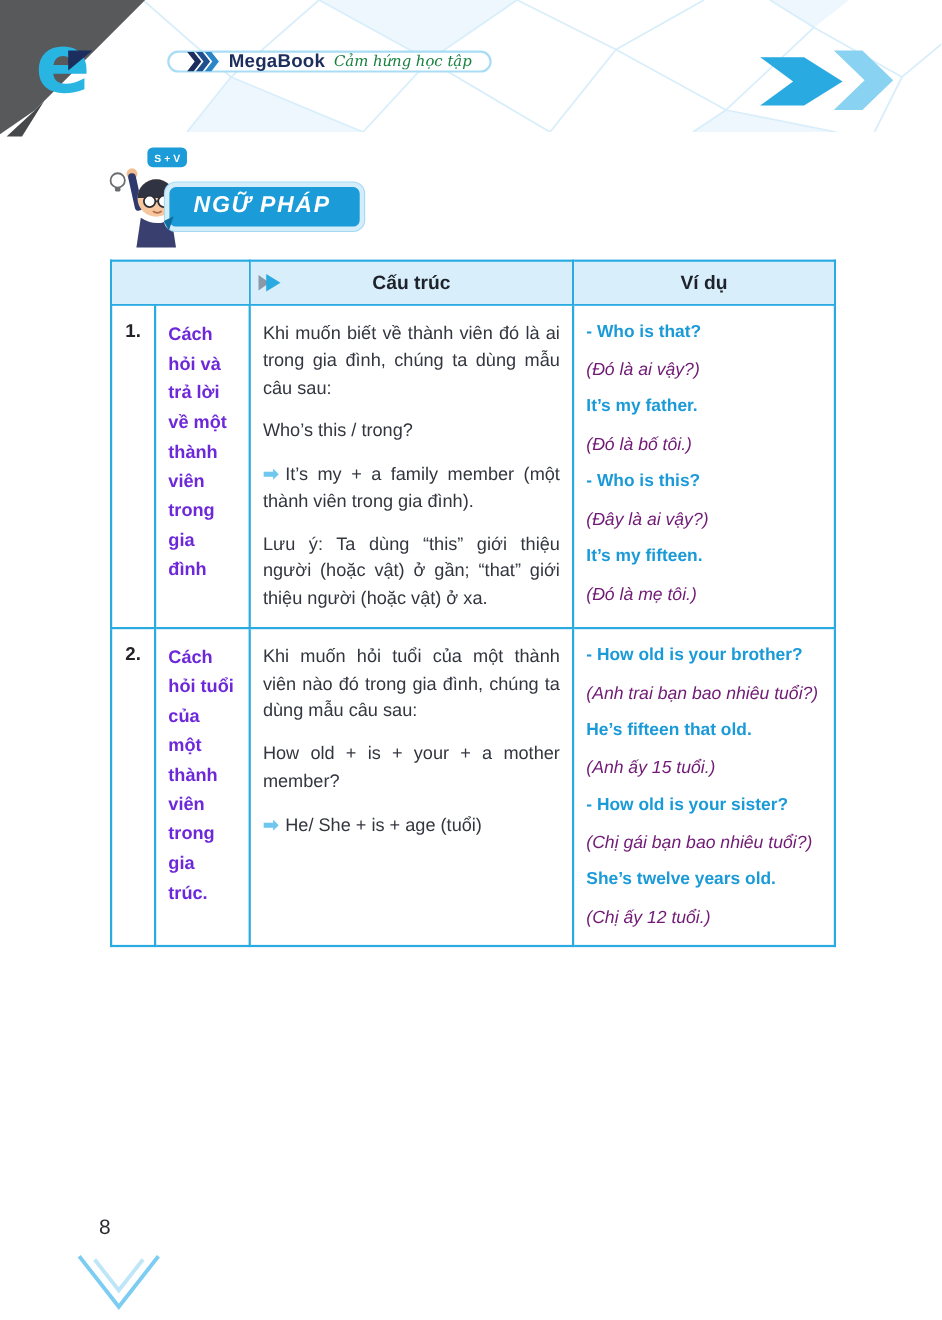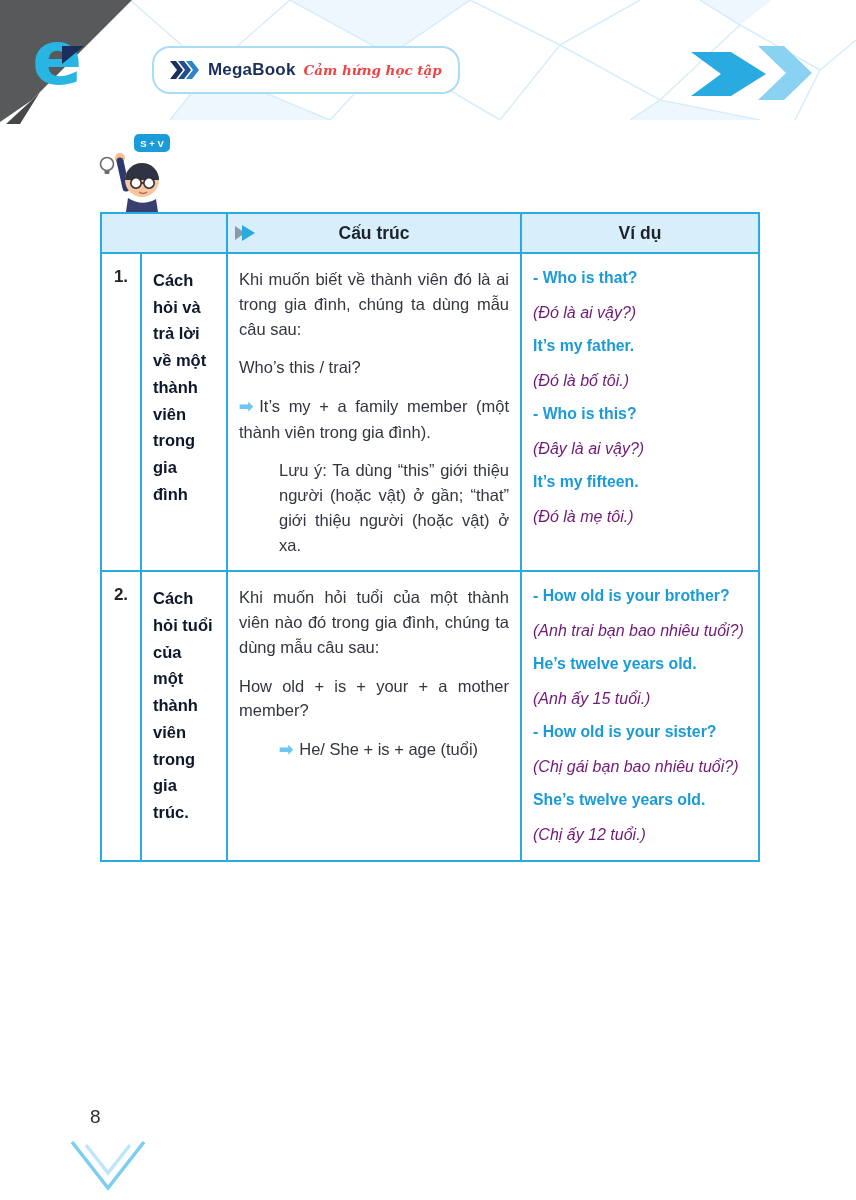--- a/index.html
+++ b/index.html
@@ -13,28 +13,28 @@
     overflow: hidden;
   }
 
   
   .banner-pattern { position: absolute; top: 0; left: 0; }
   .corner { position: absolute; top: 0; left: 0; }
   .logo-e { font-family: "DejaVu Sans", sans-serif; font-weight: bold; }
 
   .brand-pill {
     position: absolute; left: 152px; top: 46px;
-    height: 48px; padding: 0 16px;
+    height: 20px; padding: 0 16px;
     display: flex; align-items: center; gap: 8px;
     background: #ffffff;
     border: 2px solid #a9ddf5;
     border-radius: 18px;
   }
   .brand-name { font-size: 17px; font-weight: bold; color: #1c2e5e; letter-spacing: .2px; }
-  .brand-tagline { font-family: "DejaVu Serif", serif; font-style: italic; font-size: 13.5px; color: #ef4444; font-weight: bold; }
+  .brand-tagline { font-family: "DejaVu Serif", serif; font-style: italic; font-size: 13.5px; color: #15803d; font-weight: normal; }
   .arrows { position: absolute; left: 686px; top: 42px; }
 
   
   .section-head { position: absolute; left: 98px; top: 132px; width: 260px; height: 96px; }
   .mascot { position: absolute; left: 0; top: 0; }
   .section-badge {
     position: absolute; left: 52px; top: 34px;
     background: #1b9bd8;
     border: 4px solid #d4edfb;
     box-shadow: 0 0 0 1px #a5d9f3;
@@ -47,45 +47,45 @@
     z-index: 2;
   }
   .section-badge::before {
     content: ""; position: absolute; left: -12px; bottom: -2px;
     border: 7px solid transparent; border-right-color: #0f6ea0;
     transform: rotate(18deg);
   }
 
   
   .grammar {
-    position: absolute; left: 100px; top: 212px;
+    position: absolute; left: 100px; top: 236px;
     width: 658px; border-collapse: collapse; table-layout: fixed;
   }
   .grammar col.c1 { width: 40px; }
   .grammar col.c2 { width: 86px; }
   .grammar col.c3 { width: 294px; }
   .grammar col.c4 { width: 238px; }
   .grammar th, .grammar td { border: 2px solid #29abe2; }
   .grammar thead th {
     background: #d9eefb; height: 40px;
     font-size: 17.5px; font-weight: bold; color: #1e222b;
     text-align: center; position: relative;
   }
   .ff-icon { position: absolute; left: 5px; top: 50%; transform: translateY(-50%); }
   .grammar td { vertical-align: top; padding: 13px 11px; background: #ffffff; }
   .num-cell { text-align: center; padding-left: 4px; padding-right: 4px; }
   .num { font-size: 17px; font-weight: bold; color: #23242a; }
   .topic-cell { padding-left: 9px; padding-right: 6px; }
-  .topic { color: #0f172a; font-weight: bold; font-size: 16.5px; line-height: 1.62; }
+  .topic { color: #6d28d9; font-weight: bold; font-size: 16.5px; line-height: 1.62; }
   .struct-cell { padding-left: 13px; padding-right: 13px; }
   .struct-p {
     color: #33363f; font-size: 16.5px; line-height: 1.5;
     text-align: justify; margin: 0 0 14px 0;
   }
-  .struct-p:last-child { margin-bottom: 0; margin-left: 40px; }
+  .struct-p:last-child { margin-bottom: 0; }
   .arrow { color: #6fc7ef; font-weight: bold; margin-right: 6px; font-size: 17px; }
   .ex-cell { padding-left: 10px; padding-right: 8px; }
   .ex-en { color: #1b9ad8; font-weight: bold; font-size: 15.8px; line-height: 1.45; margin: 0 0 11px 0; white-space: nowrap; }
   .ex-vi { color: #701a75; font-style: italic; font-size: 16px; line-height: 1.45; margin: 0 0 11px 0; }
   .ex-cell p:last-child { margin-bottom: 0; }
 
   
   .page-number { position: absolute; left: 90px; top: 1106px; font-size: 19px; color: #2b2b31; }
   .bottom-deco { position: absolute; left: 66px; top: 1138px; }
 </style>
@@ -149,20 +149,23 @@
       <circle cx="22" cy="26" r="5" fill="#f3bf92"></circle>
       <path d="M22 29 L28 56" stroke="#2e3a6e" stroke-width="7" stroke-linecap="round"></path>
       <circle cx="44" cy="48" r="17" fill="#f6c79e"></circle>
       <path d="M27 48 a17 17 0 0 1 34 0" fill="#303341"></path>
       <circle cx="38" cy="51" r="5.2" fill="#ffffff" stroke="#2c2c34" stroke-width="1.6"></circle>
       <circle cx="51" cy="51" r="5.2" fill="#ffffff" stroke="#2c2c34" stroke-width="1.6"></circle>
       <line x1="43" y1="51" x2="46" y2="51" stroke="#2c2c34" stroke-width="1.6"></line>
       <path d="M41 60 q4 3 8 0" stroke="#b06a4a" stroke-width="1.5" fill="none"></path>
       <path d="M30 66 q14 9 28 1 l4 26 h-36 z" fill="#39406f"></path>
     </svg>
+    <div class="section-badge">
+      <span>NGỮ PHÁP</span>
+    </div>
   </div>
 
   <table class="grammar">
     <colgroup>
         <col class="c1">
         <col class="c2">
         <col class="c3">
         <col class="c4">
       </colgroup>
     <thead>
@@ -183,21 +186,21 @@
     <tbody>
         <tr class="body-row">
           <td class="cell num-cell">
             <div class="num">1.</div>
           </td>
           <td class="cell topic-cell">
             <div class="topic">Cách hỏi và trả lời về một thành viên trong gia đình</div>
           </td>
           <td class="cell struct-cell">
             <p class="struct-p"><span class="struct-text">Khi muốn biết về thành viên đó là ai trong gia đình, chúng ta dùng mẫu câu sau:</span></p>
-            <p class="struct-p"><span class="struct-text">Who’s this / trai?</span></p>
+            <p class="struct-p"><span class="struct-text">Who’s this / trong?</span></p>
             <p class="struct-p has-arrow"><span class="arrow">➡</span><span class="struct-text">It’s my + a family member (một thành viên trong gia đình).</span></p>
             <p class="struct-p"><span class="struct-text">Lưu ý: Ta dùng “this” giới thiệu người (hoặc vật) ở gần; “that” giới thiệu người (hoặc vật) ở xa.</span></p>
           </td>
           <td class="cell ex-cell">
             <p class="ex-en">- Who is that?</p>
             <p class="ex-vi">(Đó là ai vậy?)</p>
             <p class="ex-en">It’s my father.</p>
             <p class="ex-vi">(Đó là bố tôi.)</p>
             <p class="ex-en">- Who is this?</p>
             <p class="ex-vi">(Đây là ai vậy?)</p>
@@ -213,21 +216,21 @@
             <div class="topic">Cách hỏi tuổi của một thành viên trong gia trúc.</div>
           </td>
           <td class="cell struct-cell">
             <p class="struct-p"><span class="struct-text">Khi muốn hỏi tuổi của một thành viên nào đó trong gia đình, chúng ta dùng mẫu câu sau:</span></p>
             <p class="struct-p"><span class="struct-text">How old + is + your + a mother member?</span></p>
             <p class="struct-p has-arrow"><span class="arrow">➡</span><span class="struct-text">He/ She + is + age (tuổi)</span></p>
           </td>
           <td class="cell ex-cell">
             <p class="ex-en">- How old is your brother?</p>
             <p class="ex-vi">(Anh trai bạn bao nhiêu tuổi?)</p>
-            <p class="ex-en">He’s twelve years old.</p>
+            <p class="ex-en">He’s fifteen that old.</p>
             <p class="ex-vi">(Anh ấy 15 tuổi.)</p>
             <p class="ex-en">- How old is your sister?</p>
             <p class="ex-vi">(Chị gái bạn bao nhiêu tuổi?)</p>
             <p class="ex-en">She’s twelve years old.</p>
             <p class="ex-vi">(Chị ấy 12 tuổi.)</p>
           </td>
         </tr>
       </tbody>
   </table>
 

